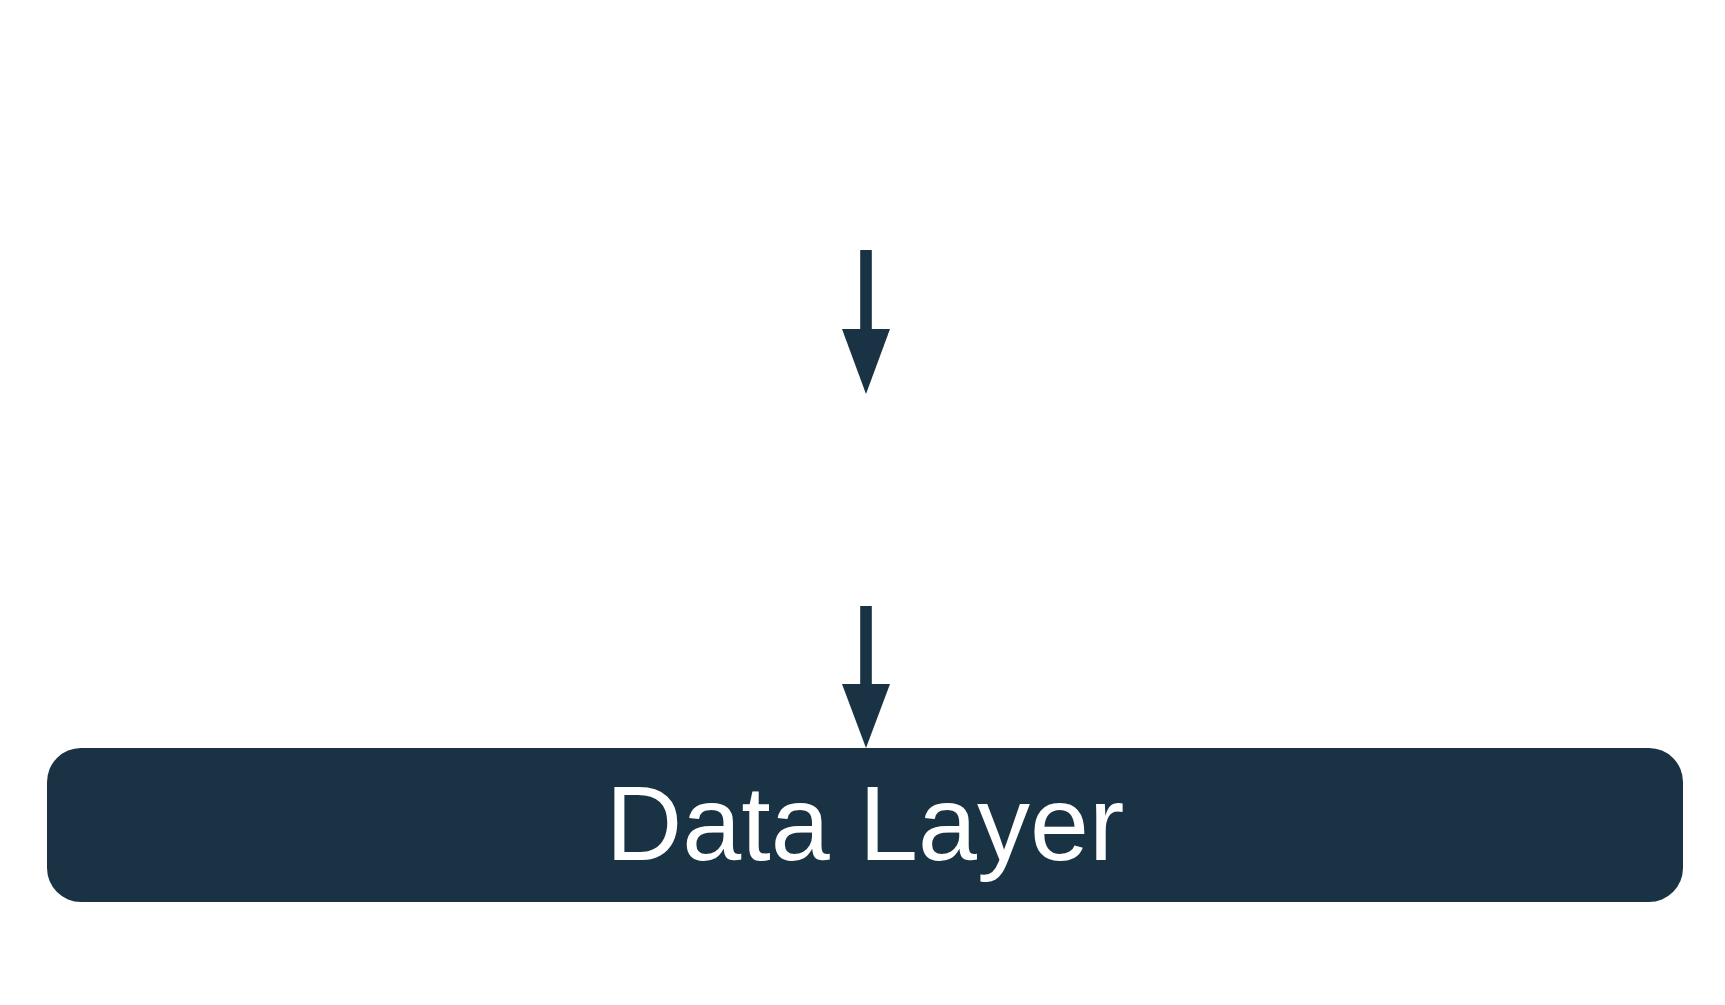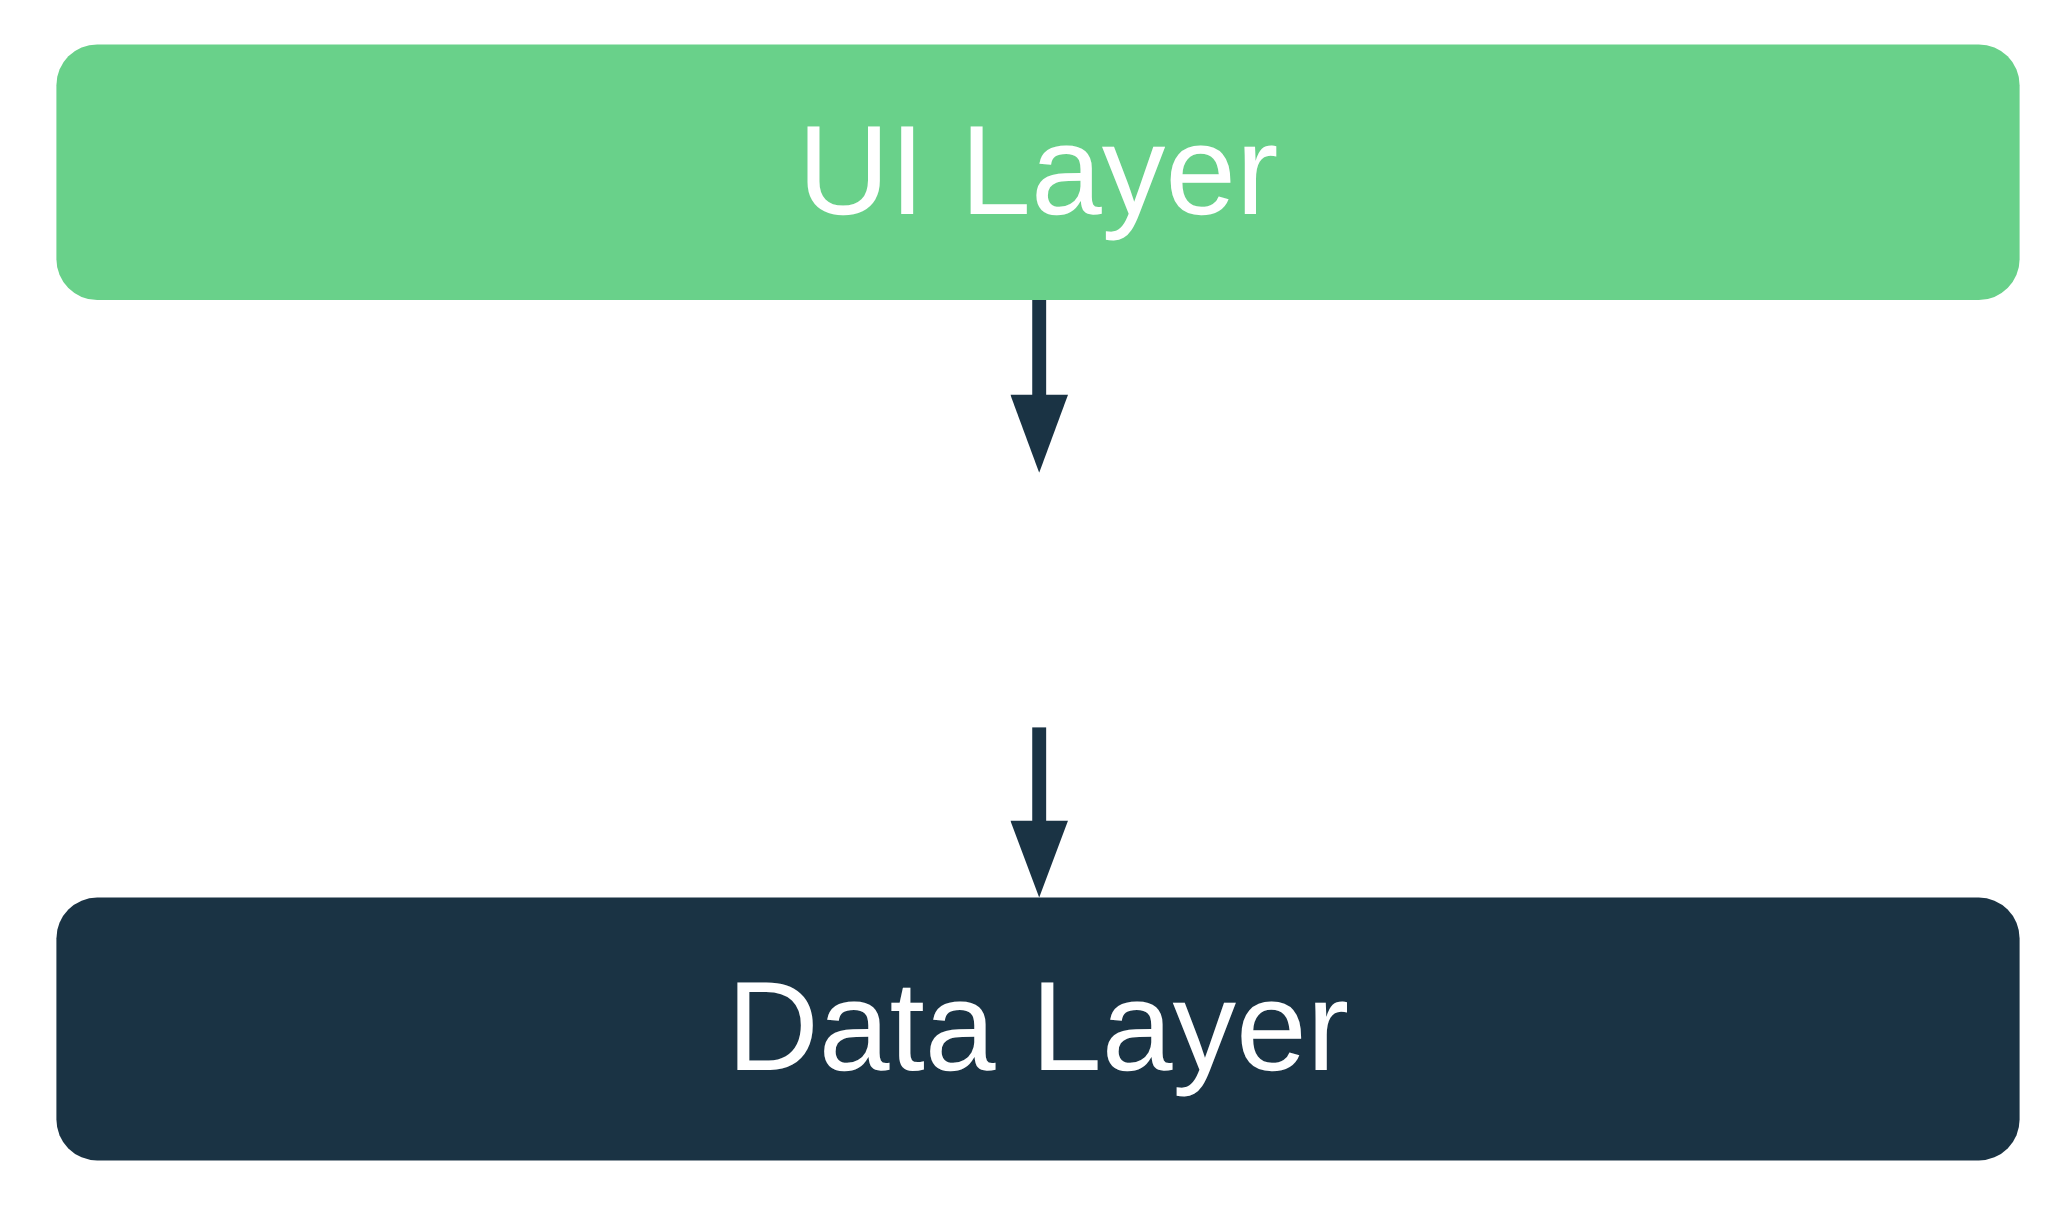--- a/index.html
+++ b/index.html
@@ -28,38 +28,35 @@
     color: #FFFFFF;
     font-size: 106px;
     font-weight: 400;
     letter-spacing: 0px;
     line-height: 1;
     white-space: nowrap;
     transform: translateY(-2px);
   }
   .layer-ui     { top: 37px;  height: 213px; background: #69D18A; }
   .layer-domain { top: 393px; height: 214px; background: #4E81EC; }
-  .layer-data   { top: 748px; height: 219px; background: #1A3344; }
+  .layer-data   { top: 748px; height: 154px; background: #1A3344; }
   .arrow {
     position: absolute;
     left: 842px;
     width: 48px;
     display: block;
   }
   .arrow-1 { top: 250px; height: 144px; }
   .arrow-2 { top: 606px; height: 142px; }
 </style>
 </head>
 <body>
 
 <div class="canvas" style="background: rgb(255, 255, 255);">
 
-  <div class="layer-box layer-ui" style="background: rgb(105, 209, 138);">
-    <span class="layer-label" style="color: rgb(255, 255, 255);">UI Layer</span>
-  </div>
 
   <svg class="arrow arrow-1" viewBox="0 0 48 144" preserveAspectRatio="none">
     <g fill="#1A3344">
       <rect x="18.2" y="0" width="11.6" height="82"></rect>
       <polygon points="0,79 48,79 24,144"></polygon>
     </g>
   </svg>
 
 
   <svg class="arrow arrow-2" viewBox="0 0 48 144" preserveAspectRatio="none">

